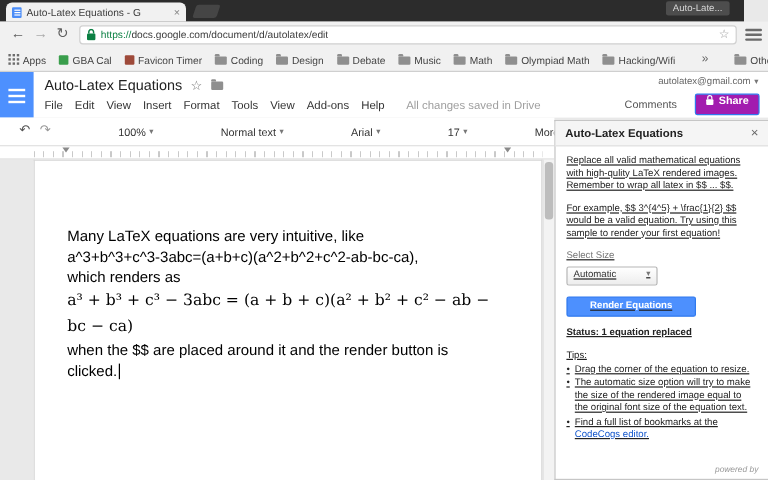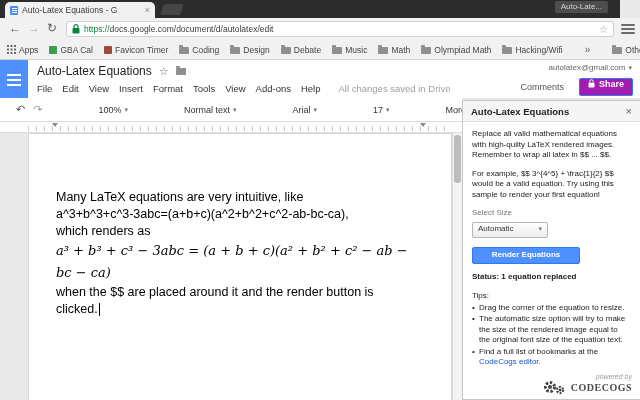--- a/index.html
+++ b/index.html
@@ -95,37 +95,37 @@
                  background:repeating-linear-gradient(90deg,#c9c9c9 0 1px,transparent 1px 8px); }
   .marker { position:absolute; top:1px; width:0; height:0; border-left:3px solid transparent;
             border-right:3px solid transparent; border-top:4px solid #8a8a8a; }
 
   
   .docarea { left:0; top:133px; width:462px; height:344px; background:#e9e9e9; }
   .page { position:absolute; left:28px; top:0; width:424px; height:267px; background:#fff;
           border:1px solid #d8d8d8; border-bottom:none; }
   .doctext { position:absolute; left:27px; top:55px; width:370px; font-size:12.5px;
              color:#000; line-height:17px; }
-  .eqline { font-family:"DejaVu Serif", serif; font-style:italic; font-size:13px;
+  .eqline { font-family:"DejaVu Serif", serif; font-size:13px;
             line-height:22px; }
   .caret { display:inline-block; width:1px; height:13px; background:#000; margin-left:1px;
            vertical-align:text-bottom; }
   .vscroll { position:absolute; left:452px; top:0; width:10px; height:267px; background:#f3f3f3;
              border-left:1px solid #ddd; }
   .vthumb { position:absolute; left:1px; top:2px; width:7px; height:48px; background:#bdbdbd;
             border-radius:3px; }
 
   
   .sidebar { left:462px; top:100px; width:178px; height:300px; background:#fff;
              border:1px solid #c6c6c6; border-right:none; z-index:5; }
   .sb-head { height:21px; background:#f5f5f5; border-bottom:1px solid #e0e0e0; display:flex;
              align-items:center; padding:0 8px; }
   .sb-title { font-size:9.5px; font-weight:bold; color:#222; flex:1; }
   .sb-close { font-size:11px; color:#666; }
-  .sb-body { padding:7px 9px; font-size:8px; line-height:10.5px; color:#222; }
+  .sb-body { padding:7px 9px; font-size:8px; line-height:10.5px; color:#222;text-decoration:underline; }
   .sb-p { margin-bottom:8px; }
   .sb-label { color:#777; margin-bottom:3px; }
   .sb-select { width:76px; height:16px; border:1px solid #b5b5b5; border-radius:2px;
                background:linear-gradient(#fff,#ededed); display:flex; align-items:center;
                justify-content:space-between; padding:0 5px; font-size:8px; color:#333; }
   .sb-render { margin-top:9px; width:108px; height:17px; background:#4d90fe;
                border:1px solid #3079ed; border-radius:2px; color:#fff; font-weight:bold;
                font-size:8px; display:flex; align-items:center; justify-content:center; }
   .sb-status { margin-top:8px; font-weight:bold; }
   .sb-tipstitle { margin-top:9px; }
@@ -354,25 +354,16 @@
         <span class="b">•</span>
         <span>The automatic size option will try to make the size of the rendered image equal to the original font size of the equation text.</span>
       </div>
       <div class="tip">
         <span class="b">•</span>
         <span><span>Find a full list of bookmarks at the </span><span class="sb-link">CodeCogs editor.</span></span>
       </div>
     </div>
     <div class="powered">
       <div class="powered-by">powered by</div>
-      <div class="brandrow">
-        <svg width="26" height="15" viewBox="0 0 26 15">
-          <circle cx="8" cy="7" r="4.5" fill="none" stroke="#444" stroke-width="3" stroke-dasharray="2.4 1.7"></circle>
-          <circle cx="8" cy="7" r="2" fill="#444"></circle>
-          <circle cx="18" cy="10" r="3" fill="none" stroke="#444" stroke-width="2.4" stroke-dasharray="1.8 1.4"></circle>
-          <circle cx="18" cy="10" r="1.3" fill="#444"></circle>
-        </svg>
-        <span class="brand">CODECOGS</span>
-      </div>
     </div>
   </div>
 
 </div>
 
 </body></html>

